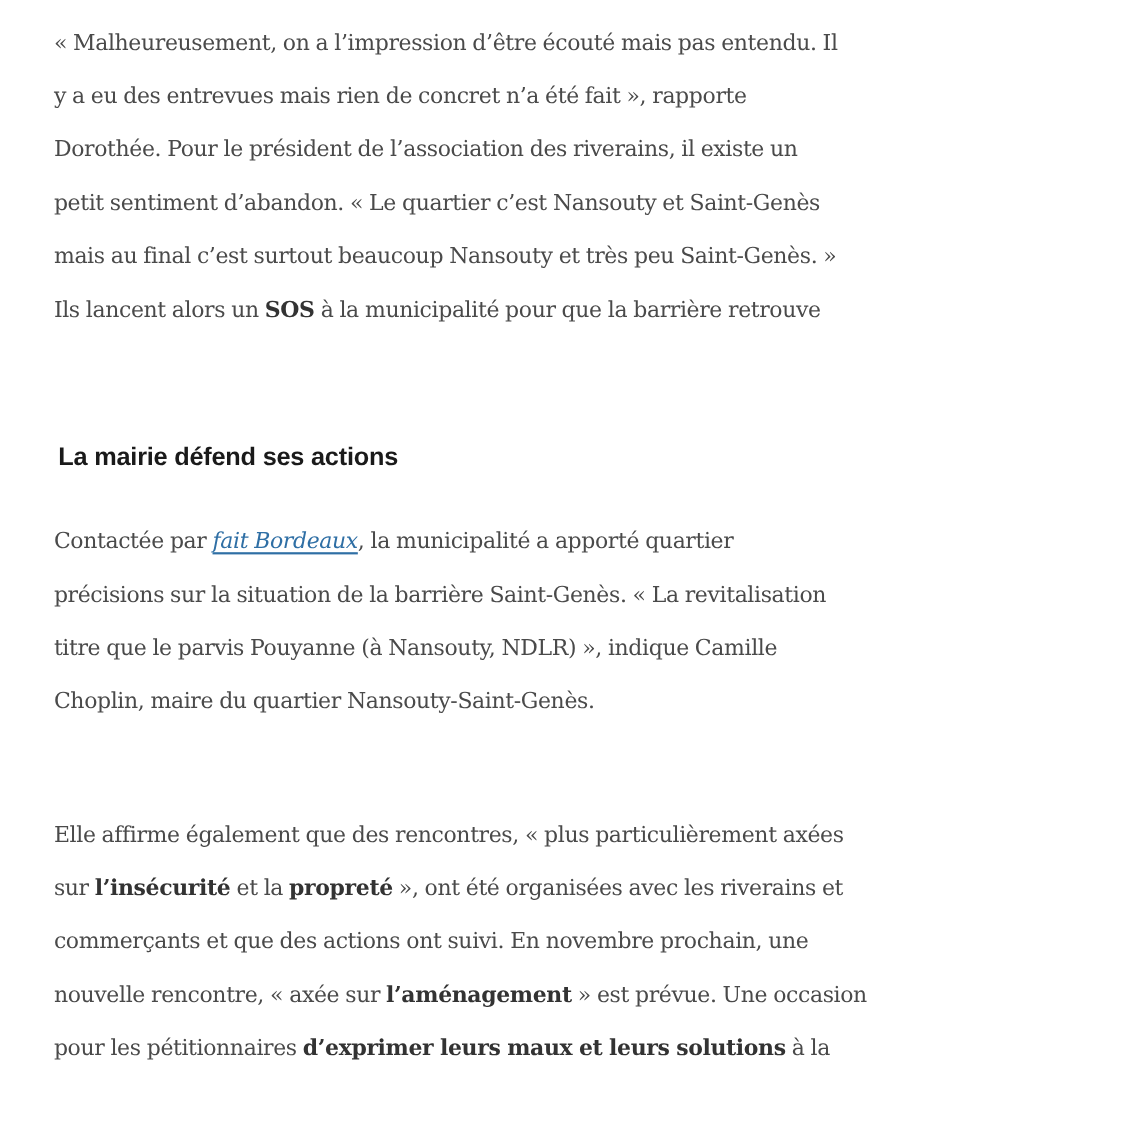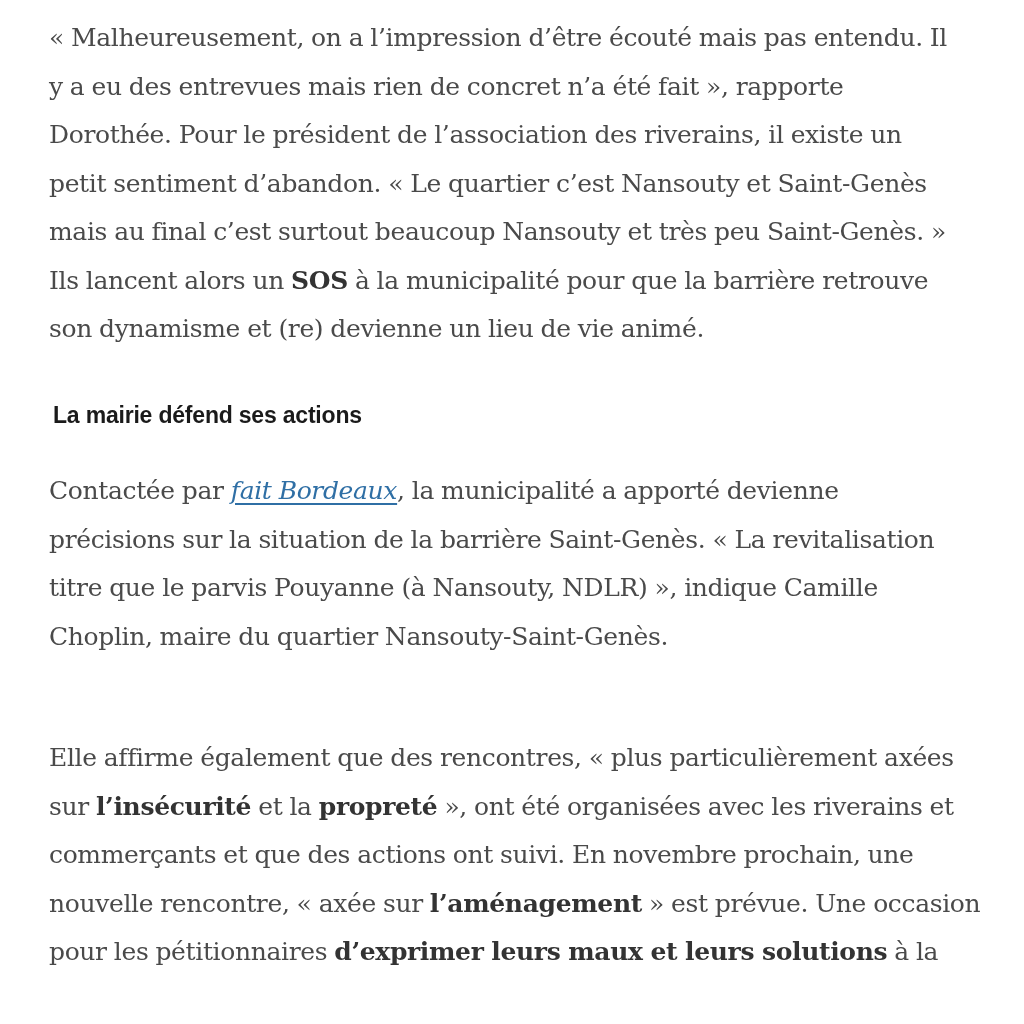--- a/index.html
+++ b/index.html
@@ -13,21 +13,21 @@
     overflow: hidden;
   }
   .article {
     position: absolute;
     left: 49px;
     top: 14px;
     width: 940px;
   }
   .para {
     font-family: "DejaVu Serif", serif;
-    font-size: 25px;
+    font-size: 20px;
     line-height: 48.5px;
     color: #4a4a4a;
     margin: 0;
     letter-spacing: -0.35px;
     word-spacing: -0.5px;
   }
   .para .line {
     display: block;
     white-space: nowrap;
   }
@@ -62,27 +62,26 @@
 
 <div class="article">
 
   <p class="para p1">
     <span class="line">« Malheureusement, on a l’impression d’être écouté mais pas entendu. Il</span>
     <span class="line">y a eu des entrevues mais rien de concret n’a été fait », rapporte</span>
     <span class="line">Dorothée. Pour le président de l’association des riverains, il existe un</span>
     <span class="line">petit sentiment d’abandon. « Le quartier c’est Nansouty et Saint-Genès</span>
     <span class="line">mais au final c’est surtout beaucoup Nansouty et très peu Saint-Genès. »</span>
     <span class="line"><span>Ils lancent alors un </span><b>SOS</b><span> à la municipalité pour que la barrière retrouve</span></span>
-    <span class="line">son dynamisme et (re) devienne un lieu de vie animé.</span>
   </p>
 
   <h2 class="heading">La mairie défend ses actions</h2>
 
   <p class="para p2">
-    <span class="line"><span>Contactée par </span><a href="#">fait Bordeaux</a><span>, la municipalité a apporté devienne</span></span>
+    <span class="line"><span>Contactée par </span><a href="#">fait Bordeaux</a><span>, la municipalité a apporté quartier</span></span>
     <span class="line">précisions sur la situation de la barrière Saint-Genès. « La revitalisation</span>
     <span class="line">titre que le parvis Pouyanne (à Nansouty, NDLR) », indique Camille</span>
     <span class="line">Choplin, maire du quartier Nansouty-Saint-Genès.</span>
   </p>
 
   <p class="para p3">
     <span class="line">Elle affirme également que des rencontres, « plus particulièrement axées</span>
     <span class="line"><span>sur </span><b>l’insécurité</b><span> et la </span><b>propreté</b><span> », ont été organisées avec les riverains et</span></span>
     <span class="line">commerçants et que des actions ont suivi. En novembre prochain, une</span>
     <span class="line"><span>nouvelle rencontre, « axée sur </span><b>l’aménagement</b><span> » est prévue. Une occasion</span></span>

